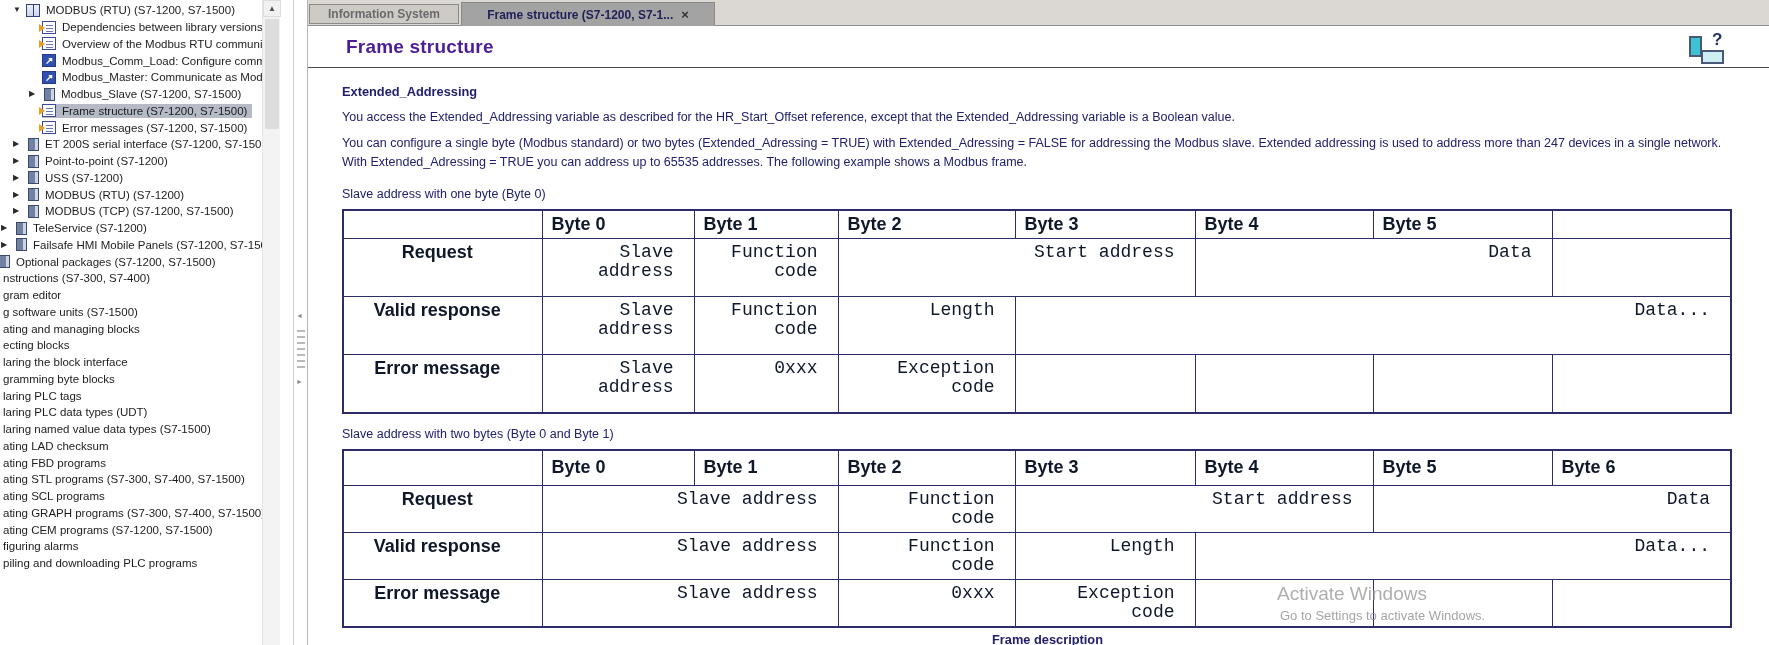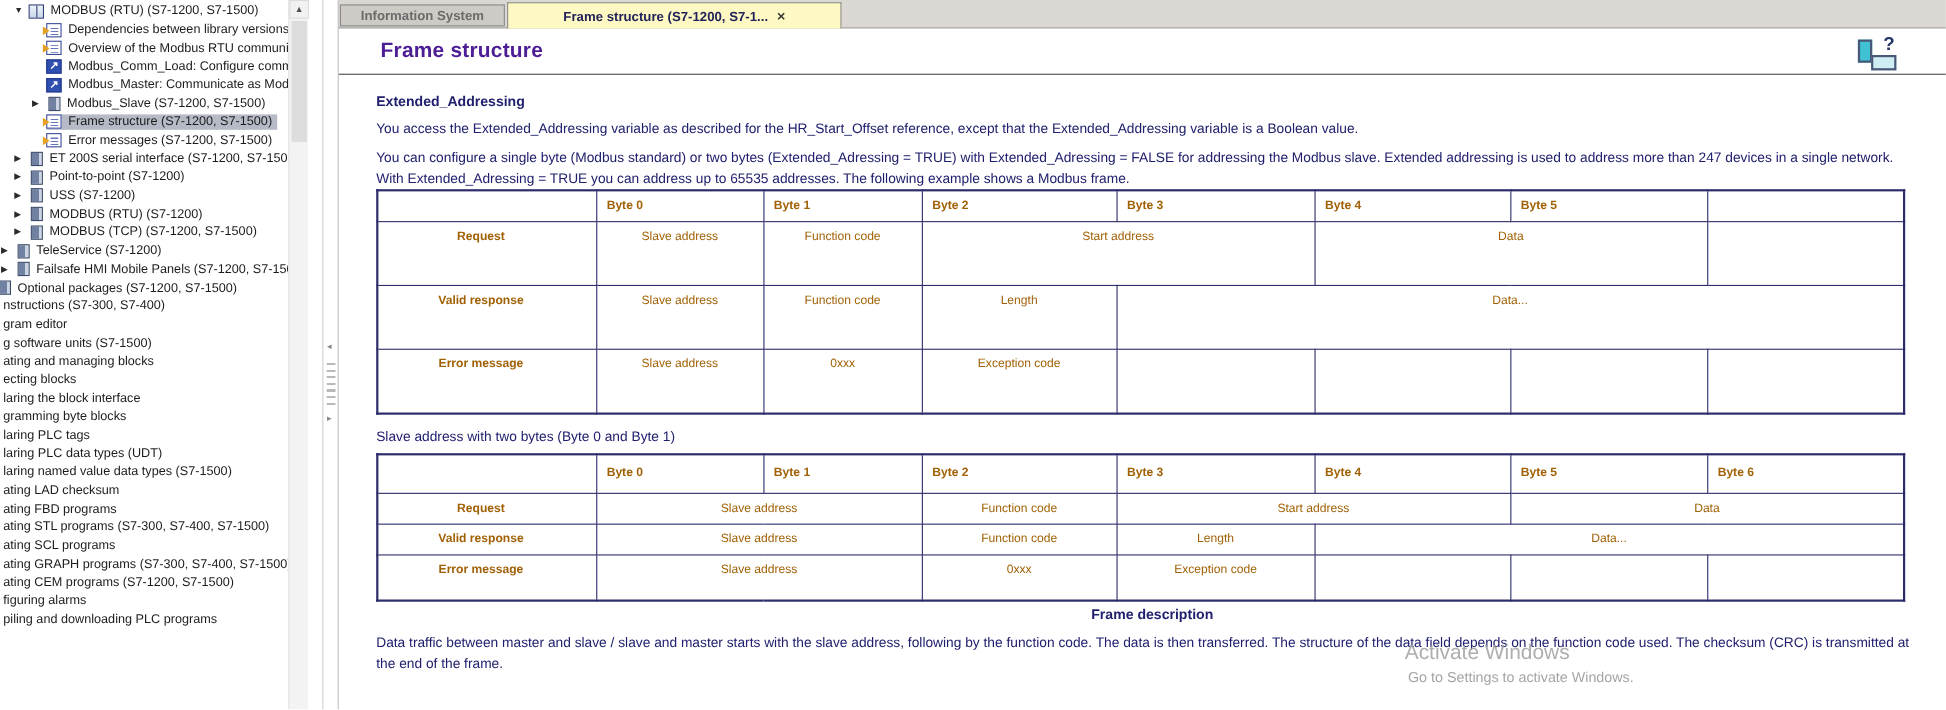--- a/index.html
+++ b/index.html
@@ -53,21 +53,21 @@
               background:repeating-linear-gradient(180deg,#b9b9b9 0 2px,transparent 2px 6px); }
   #splitter .arrow { position:absolute; left:15px; font-size:7px; color:#8a8a8a; }
 
   
   #tabbar { position:absolute; left:308px; top:0; width:1461px; height:26px;
             background:#dbd8d4; border-bottom:1px solid #8e8e8e; }
   .tab { position:absolute; top:3px; height:23px; font-size:12px; font-weight:bold;
          display:flex; align-items:center; justify-content:center; }
   .tab.inactive { left:1px; width:150px; background:#cecbc6; border:1px solid #8a8a8a;
          color:#6b6b6b; top:4px; height:20px; }
-  .tab.active { left:153px; width:304px; background:#fef9c3; border:1px solid #8a8a8a;
+  .tab.active { left:153px; width:254px; background:#a3a3a3; border:1px solid #8a8a8a;
          border-bottom:none; color:#22225a; height:24px; top:2px; z-index:2; }
   .tab .close-x { margin-left:8px; color:#333; font-size:13px; font-weight:bold; cursor:default; }
 
   
   #content { position:absolute; left:308px; top:26px; width:1461px; height:619px;
              background:#fff; color:#20206e; }
   #title-row { height:42px; padding:10px 0 0 38px; border-bottom:1px solid #4a4a4a; position:relative; }
   #page-title { font-size:19px; font-weight:bold; color:#4c1d95; letter-spacing:0.2px; }
   #related-icon { position:absolute; right:40px; top:8px; width:40px; height:32px; }
   #related-icon .r1 { position:absolute; left:0; top:2px; width:13px; height:21px;
@@ -79,25 +79,25 @@
 
   #doc { padding:12px 16px 0 34px; font-size:12.5px; line-height:19px; }
   #doc .doc-h { font-weight:bold; font-size:12.8px; margin-top:2px; }
   #doc p { margin-top:7px; max-width:1400px; }
   .tbl-caption { margin-top:13px; margin-bottom:5px; }
   #caption2 { margin-top:11px; }
   #heading2 { margin-top:37px;text-align:center; }
 
   table.frame { border-collapse:collapse; table-layout:fixed; width:1388px;
                 border:2px solid #2c2c6b; }
-  table.frame th, table.frame td { border:1px solid #2c2c6b; font-size:11px;
-                color:#a16207; vertical-align:top; padding:4px 20px; overflow:hidden; }
+  table.frame th, table.frame td { border:1px solid #2c2c6b; font-size:18px;
+                color:#0f172a; vertical-align:top; padding:4px 20px; overflow:hidden; }
   table.frame thead th { font-weight:bold; text-align:left; padding-left:9px; vertical-align:middle; }
   table.frame tbody th { font-weight:bold; text-align:center; padding-left:9px; }
-  table.frame td.c { text-align:center; }
+  table.frame td.c { text-align:right;font-family:Liberation Mono, monospace; }
   table.t1 thead tr { height:26px; }
   table.t1 tbody tr { height:58px; }
   table.t2 thead tr { height:36px; }
   table.t2 tbody tr { height:28px; }
   table.t2 tbody tr.last { height:41px; }
 
   
   #watermark { position:absolute; left:1277px; top:583px; pointer-events:none; z-index:5; }
   #wm1 { font-size:19px; color:rgba(160,160,160,0.85); }
   #wm2 { font-size:13px; color:rgba(154,154,154,0.9); margin-top:3px; margin-left:3px; }
@@ -341,20 +341,21 @@
         <div class="r2"></div>
         <div class="rq">?</div>
       </div>
     </div>
 
     <div id="doc">
       <div class="doc-h">Extended_Addressing</div>
       <p>You access the Extended_Addressing variable as described for the HR_Start_Offset reference, except that the Extended_Addressing variable is a Boolean value.</p>
       <p>You can configure a single byte (Modbus standard) or two bytes (Extended_Adressing = TRUE) with Extended_Adressing = FALSE for addressing the Modbus slave. Extended addressing is used to address more than 247 devices in a single network. With Extended_Adressing = TRUE you can address up to 65535 addresses. The following example shows a Modbus frame.</p>
 
+      <div class="tbl-caption">Slave address with one byte (Byte 0)</div>
       <table class="frame t1" id="table-one-byte">
           <colgroup>
             <col style="width: 199px;">
             <col style="width: 152px;">
             <col style="width: 144px;">
             <col style="width: 177px;">
             <col style="width: 180px;">
             <col style="width: 178px;">
             <col style="width: 179px;">
             <col style="width: 179px;">

